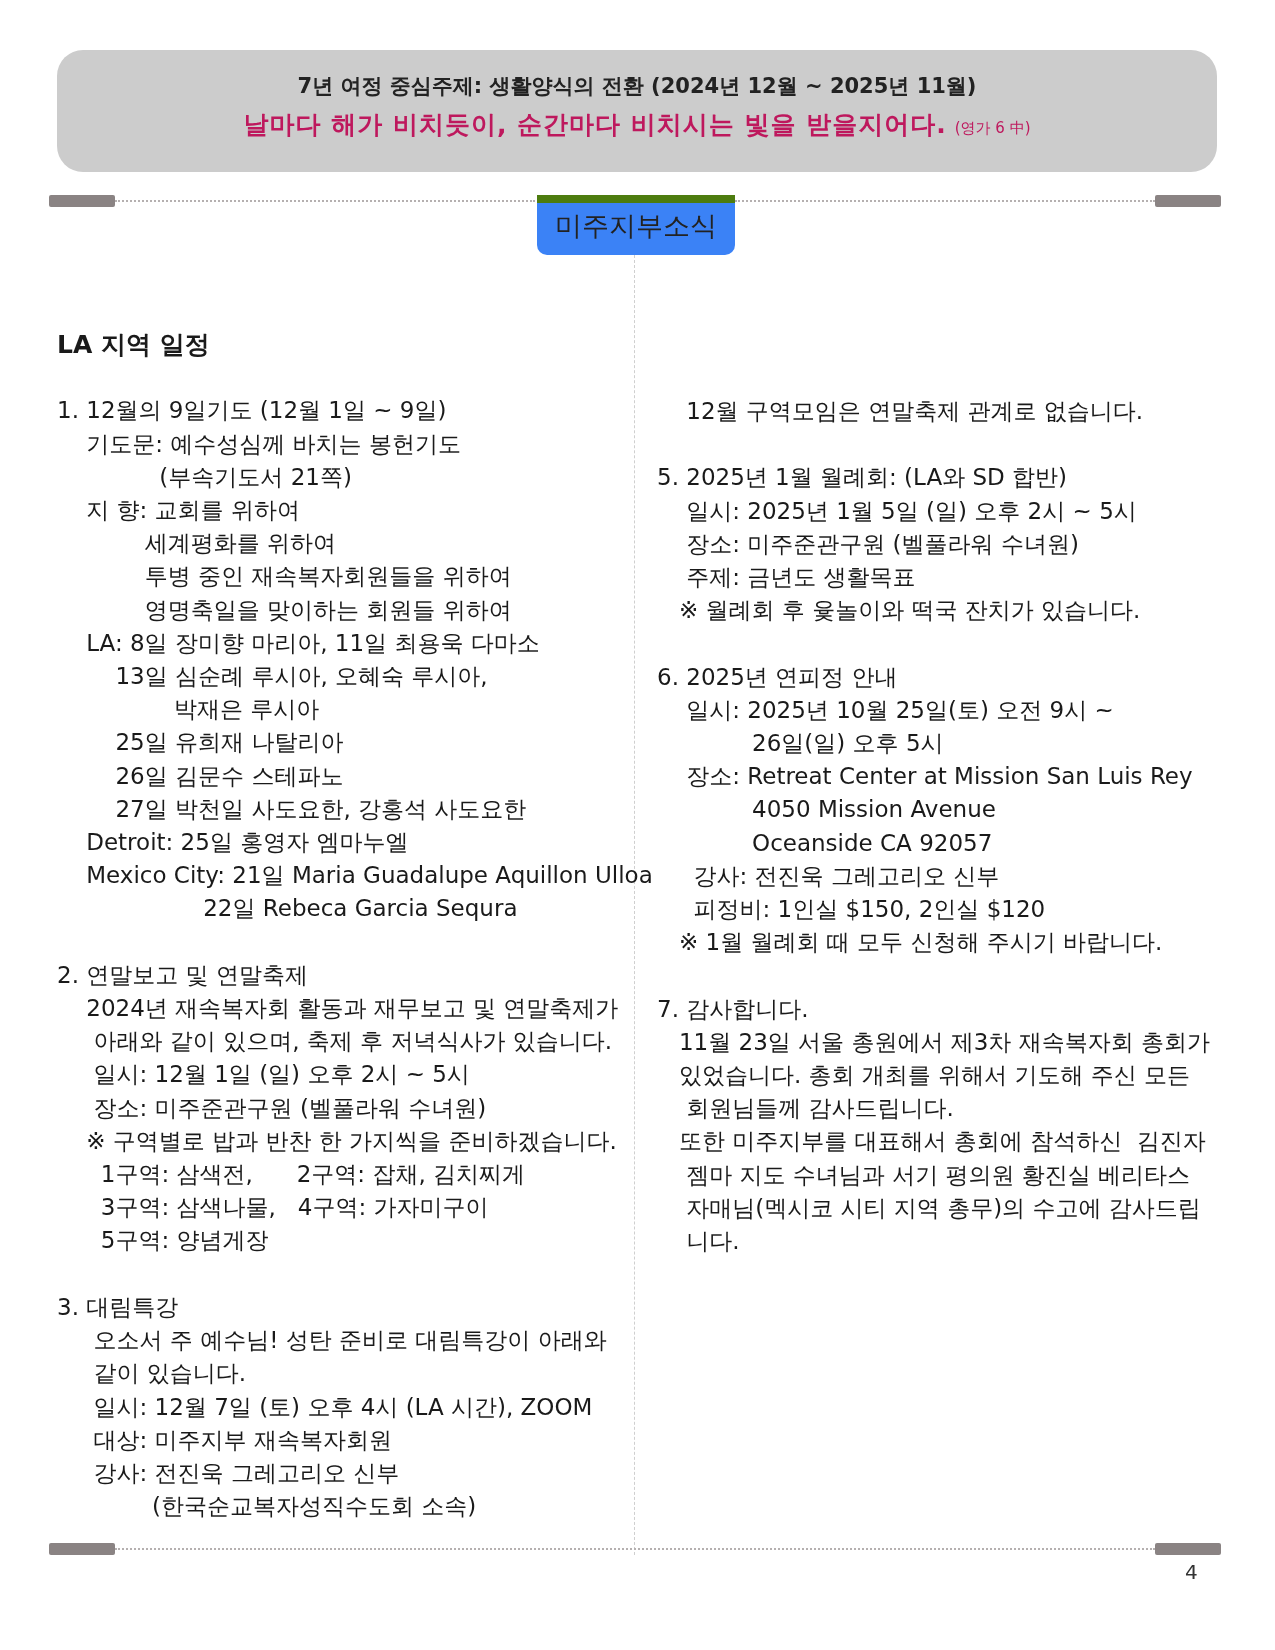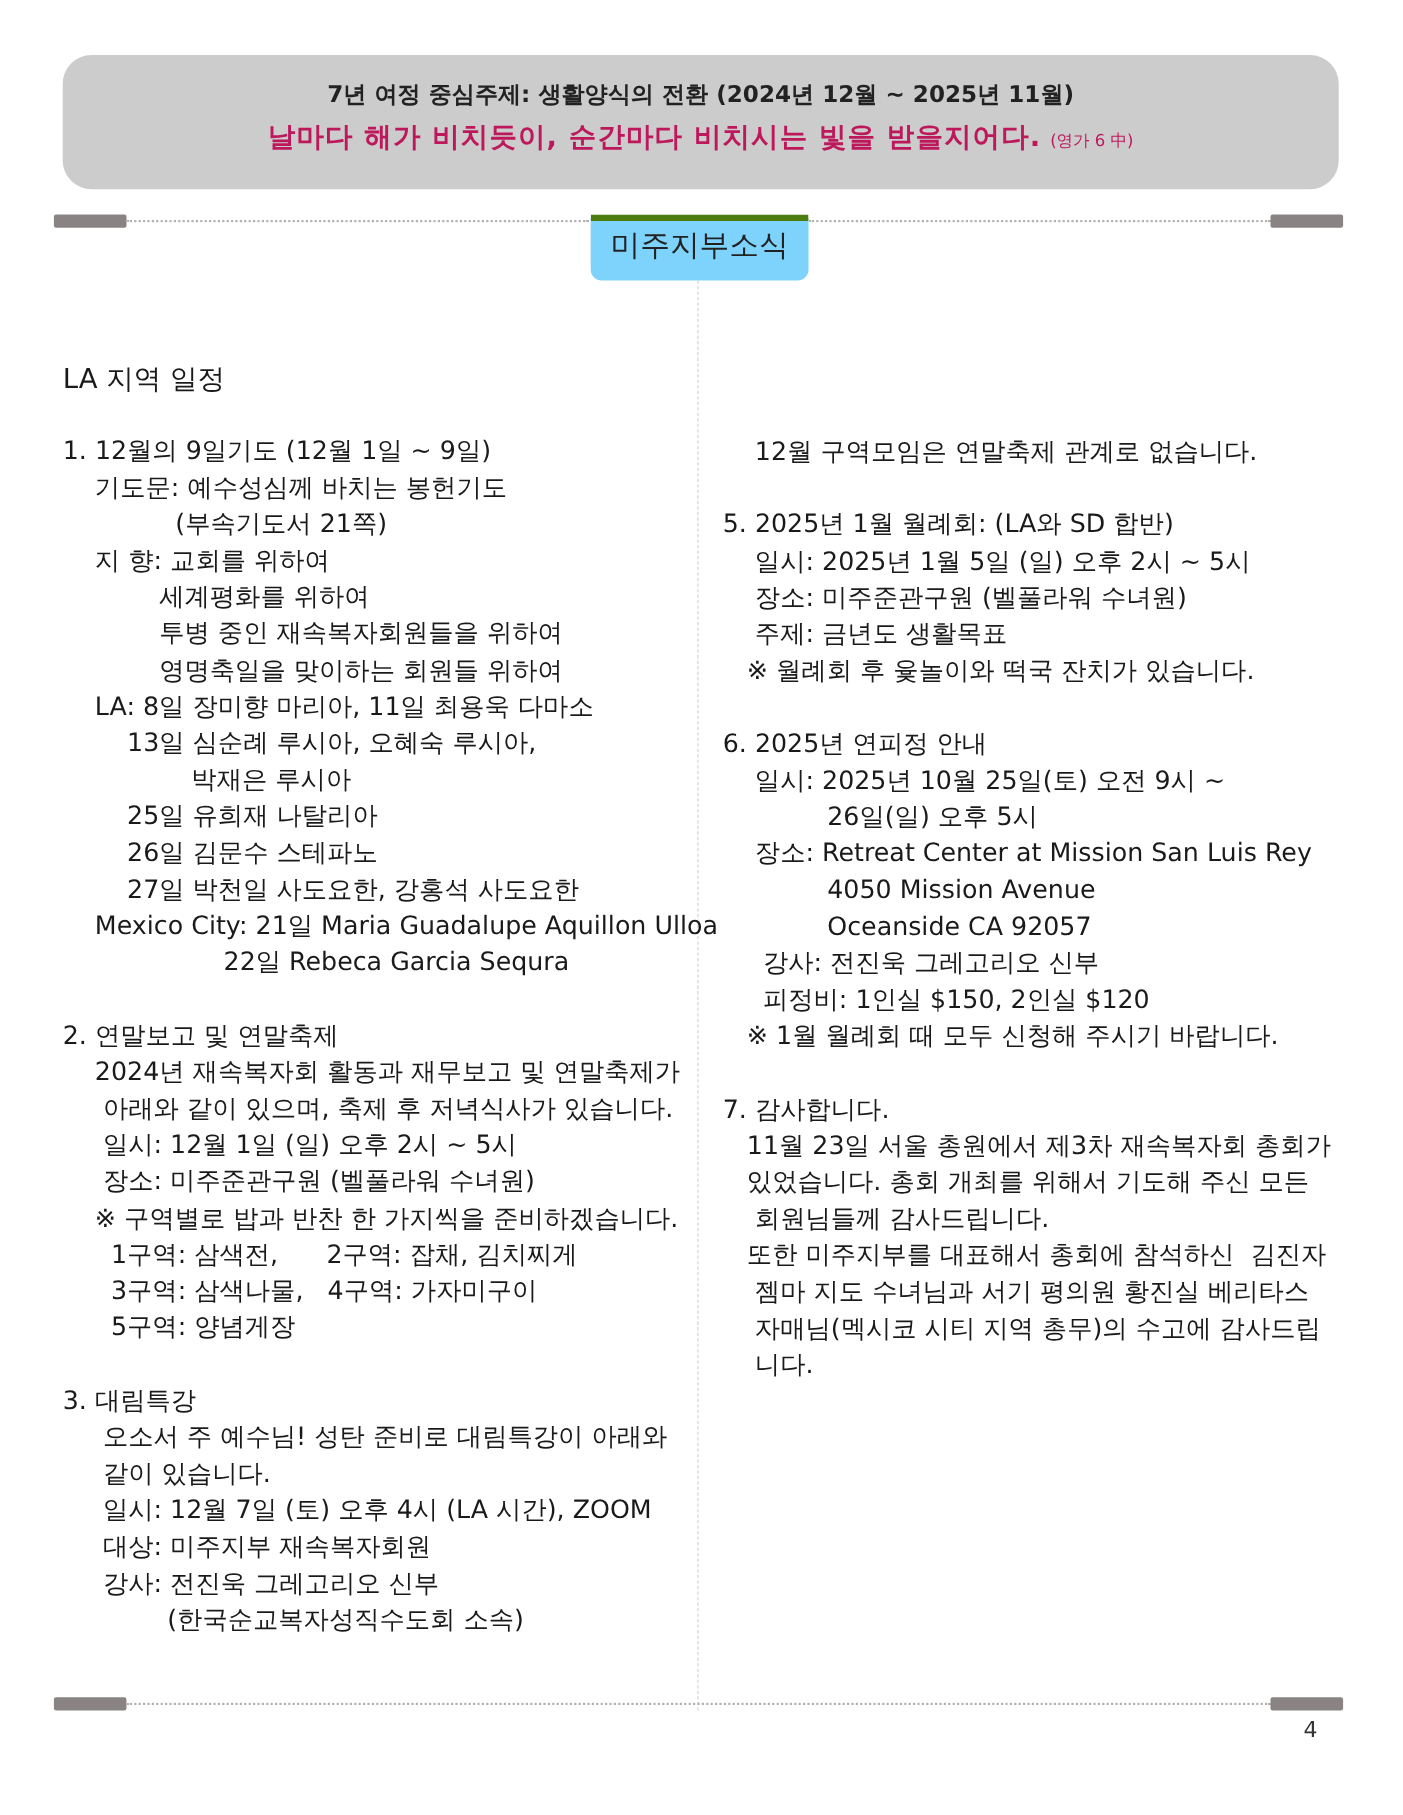--- a/index.html
+++ b/index.html
@@ -6,27 +6,27 @@
   body { width:1275px; height:1650px; position:relative; overflow:hidden;
          font-family:"DejaVu Sans","Liberation Sans",sans-serif; color:#1a1a1a; }
   .banner { position:absolute; left:57px; top:50px; width:1160px; height:122px;
             background:#cccccc; border-radius:26px; text-align:center; }
   .banner .sub { position:absolute; left:0; right:0; top:22px; font-size:21px; color:#222;font-weight:bold; }
   .banner .motto { position:absolute; left:0; right:0; top:58px; font-size:25px; font-weight:bold;
             color:#be185d; letter-spacing:1px; }
   .banner .motto .src { font-size:15px; font-weight:normal; letter-spacing:0; margin-left:8px; }
   .rule { position:absolute; height:0; border-top:2px dotted #b5b0b0; }
   .cap { position:absolute; height:12px; background:#8a8383; border-radius:2px; }
-  .tab { position:absolute; left:537px; top:195px; width:198px; height:60px; background:#7dd3fc;
-         border-radius:0 0 10px 10px; border-top:6px solid #4d7c0f; box-sizing:border-box; text-align:center; }
+  .tab { position:absolute; left:537px; top:195px; width:198px; height:60px; background:#3b82f6;
+         border-radius:0 0 10px 10px; border-top:8px solid #4d7c0f; box-sizing:border-box; text-align:center; }
   .tab span { display:block; font-size:27px; line-height:46px; color:#222; }
   .vline { position:absolute; left:634px; top:255px; height:1300px; border-left:1px dashed #cfcfcf; }
   .col { position:absolute; font-size:23px; line-height:33.2px; }
   .col .h { font-weight:normal; }
-  .col .big { font-weight:normal; font-size:25px; }
+  .col .big { font-weight:bold; font-size:25px; }
   .col div { white-space:pre; }
   .pagenum { position:absolute; left:1185px; top:1560px; font-size:20px; color:#333; }
 </style>
 </head>
 <body>
 
 <div class="banner">
   <div class="sub">7년 여정 중심주제: 생활양식의 전환 (2024년 12월 ~ 2025년 11월)</div>
   <div class="motto"><span>날마다 해가 비치듯이, 순간마다 비치시는 빛을 받을지어다.</span><span class="src">(영가 6 中)</span></div>
 </div>
@@ -51,20 +51,21 @@
     <div>    지 향: 교회를 위하여</div>
     <div>            세계평화를 위하여</div>
     <div>            투병 중인 재속복자회원들을 위하여</div>
     <div>            영명축일을 맞이하는 회원들 위하여</div>
     <div>    LA: 8일 장미향 마리아, 11일 최용욱 다마소</div>
     <div>        13일 심순례 루시아, 오혜숙 루시아,</div>
     <div>                박재은 루시아</div>
     <div>        25일 유희재 나탈리아</div>
     <div>        26일 김문수 스테파노</div>
     <div>        27일 박천일 사도요한, 강홍석 사도요한</div>
+    <div>    Detroit: 25일 홍영자 엠마누엘</div>
     <div>    Mexico City: 21일 Maria Guadalupe Aquillon Ulloa</div>
     <div>                    22일 Rebeca Garcia Sequra</div>
     <div>&nbsp;</div>
     <div class="h">2. 연말보고 및 연말축제</div>
     <div>    2024년 재속복자회 활동과 재무보고 및 연말축제가</div>
     <div>     아래와 같이 있으며, 축제 후 저녁식사가 있습니다.</div>
     <div>     일시: 12월 1일 (일) 오후 2시 ~ 5시</div>
     <div>     장소: 미주준관구원 (벨풀라워 수녀원)</div>
     <div>    ※ 구역별로 밥과 반찬 한 가지씩을 준비하겠습니다.</div>
     <div>      1구역: 삼색전,      2구역: 잡채, 김치찌게</div>

